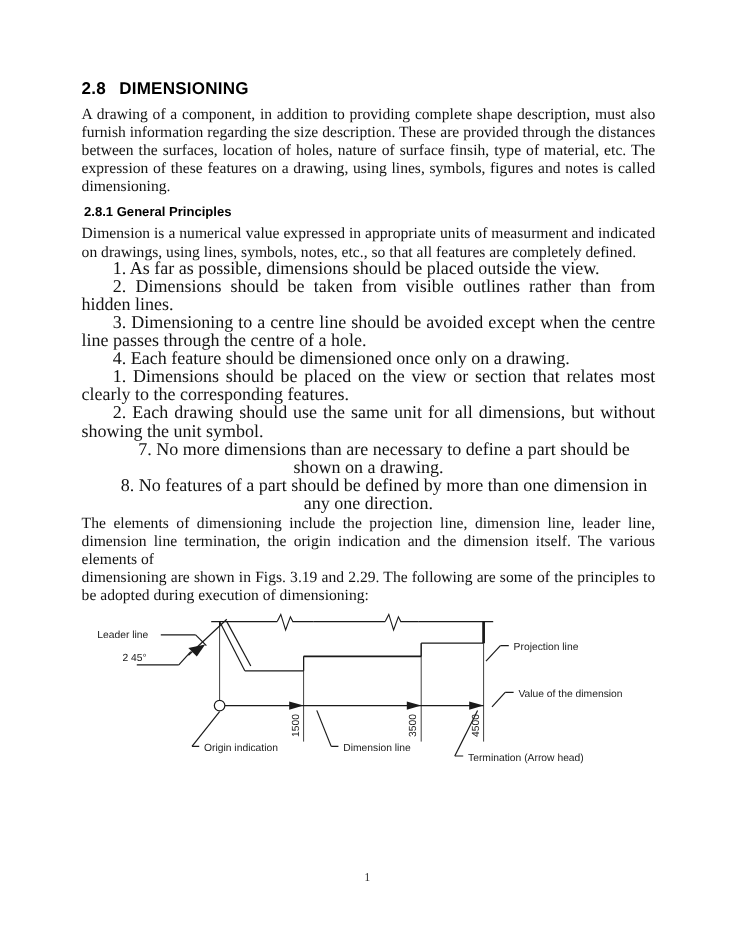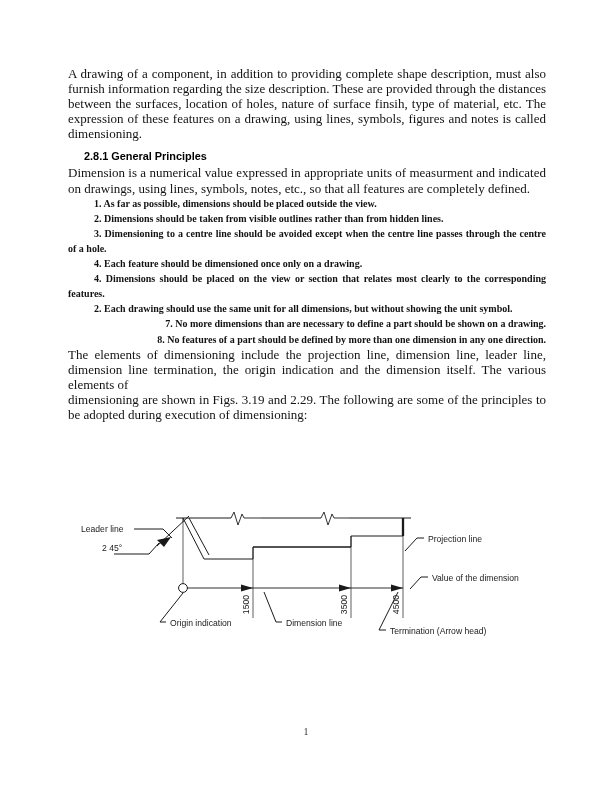--- a/index.html
+++ b/index.html
@@ -32,46 +32,45 @@
     letter-spacing: 0.2px;
     margin: 0 0 5px 0;
     color: #000;
   }
   .h1 .num { margin-right: 11px; }
 
   .h2 {
     font-family: "Liberation Sans", sans-serif;
     font-weight: bold;
     font-size: 10.9px;
-    margin: 9px 0 3px 16px;
+    margin: 9px 0 3px 2px;
     color: #000;
   }
 
   
   .para {
     font-size: 13px;
     line-height: 15.1px;
     text-align: justify;
     text-justify: inter-word;
     margin: 0;
     color: #121212;
   }
   .para + .para { margin-top: 0; }
   .gap-before { margin-top: 14px; }
 
   .item {
-    font-size: 10px;
+    font-size: 15px;
     line-height: 15.1px;
     text-align: justify;
     margin: 0;
     text-indent: 26px;
     color: #121212;
-    font-weight: bold;
-  }
-  .item.nojust { text-align: right; }
+  }
+  .item.nojust { text-align: center; }
 
   
   .figure-wrap {
     position: absolute;
     left: 0;
     top: 496px;
     width: 612px;
   }
   .figure-svg { display: block; margin: 0 auto; }
   .fig-caption {
@@ -103,32 +102,35 @@
   .dimval { font-size: 8.6px; }
   .chamfer-txt { font-size: 8.6px; }
 </style>
 </head>
 <body>
 
 <div class="page">
 
   <div class="content">
 
+    <h1 class="h1">
+      <span class="num">2.8</span><span>DIMENSIONING</span>
+    </h1>
 
     <p class="para">A drawing of a component, in addition to providing complete shape description, must also furnish information regarding the size description. These are provided through the distances between the surfaces, location of holes, nature of surface finsih, type of material, etc. The expression of these features on a drawing, using lines, symbols, figures and notes is called dimensioning.</p>
 
     <h2 class="h2">2.8.1 General Principles</h2>
 
     <p class="para">Dimension is a numerical value expressed in appropriate units of measurment and indicated on drawings, using lines, symbols, notes, etc., so that all features are completely defined.</p>
 
     <p class="item">1. As far as possible, dimensions should be placed outside the view.</p>
     <p class="item">2. Dimensions should be taken from visible outlines rather than from hidden lines.</p>
     <p class="item">3. Dimensioning to a centre line should be avoided except when the centre line passes through the centre of a hole.</p>
     <p class="item">4. Each feature should be dimensioned once only on a drawing.</p>
-    <p class="item">4. Dimensions should be placed on the view or section that relates most clearly to the corresponding features.</p>
+    <p class="item">1. Dimensions should be placed on the view or section that relates most clearly to the corresponding features.</p>
     <p class="item">2. Each drawing should use the same unit for all dimensions, but without showing the unit symbol.</p>
     <p class="item nojust">7. No more dimensions than are necessary to define a part should be shown on a drawing.</p>
     <p class="item nojust">8. No features of a part should be defined by more than one dimension in any one direction.</p>
 
 
     <p class="para">The elements of dimensioning include the projection line, dimension line, leader line, dimension line termination, the origin indication and the dimension itself. The various elements of</p>
     <p class="para gap-before">dimensioning are shown in Figs. 3.19 and 2.29. The following are some of the principles to be adopted during execution of dimensioning:</p>
 
   </div>
 

